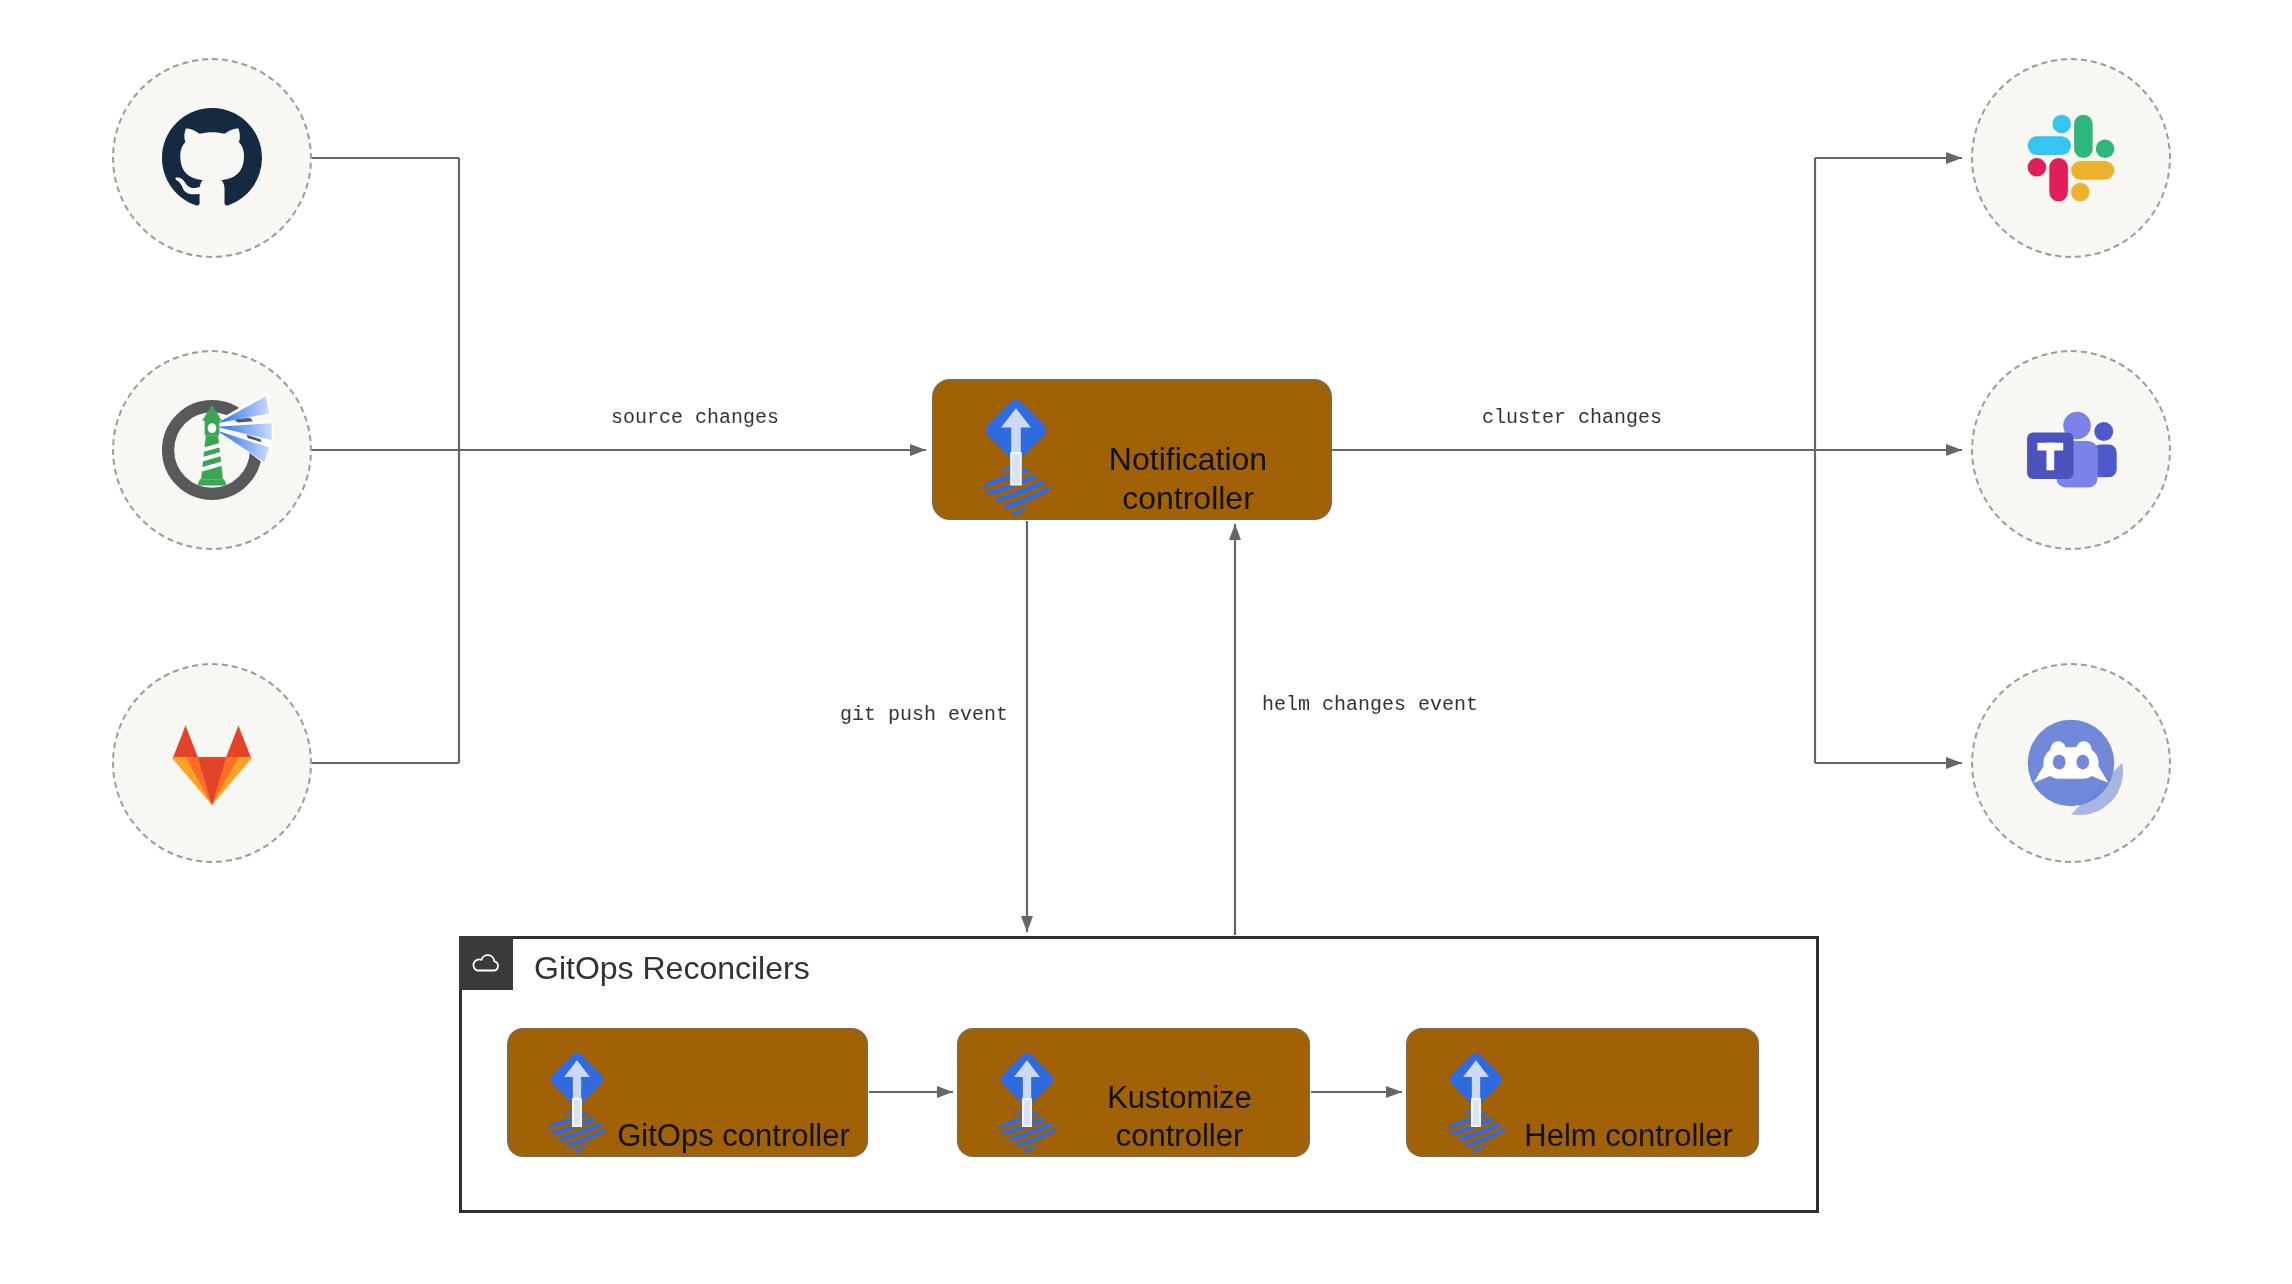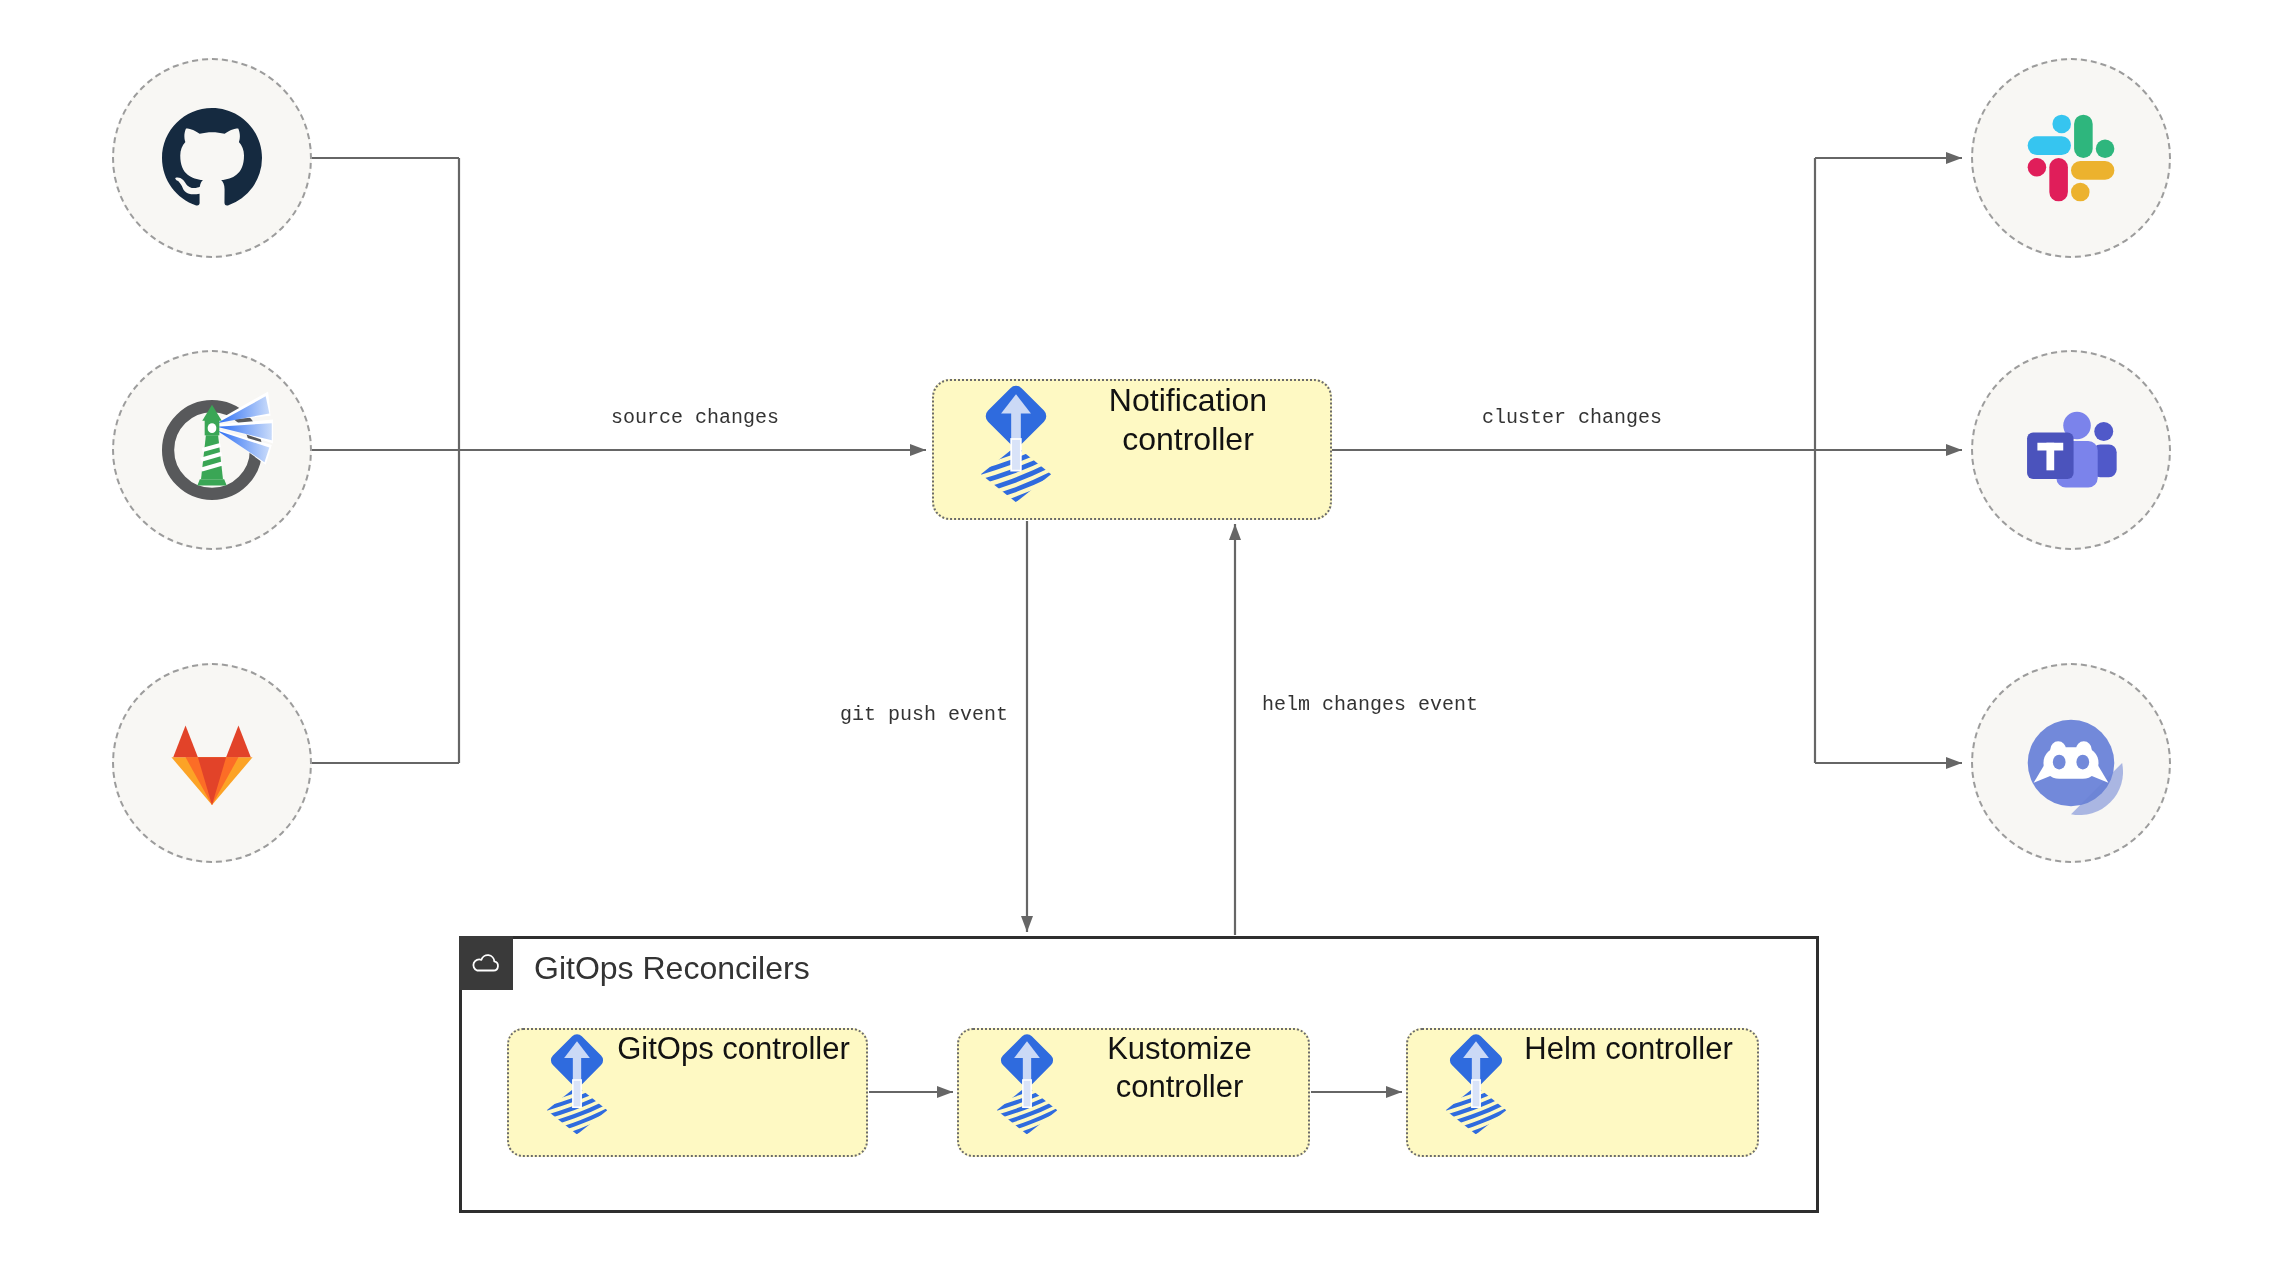--- a/index.html
+++ b/index.html
@@ -11,21 +11,21 @@
 
   
   .circle-node{position:absolute;width:200px;height:200px;border-radius:50%;
                border:2px dashed #9c9c9c;background:#f8f7f4;box-sizing:border-box;
                display:flex;align-items:center;justify-content:center;}
   .cn-left{left:112px;}  .cn-right{left:1971px;}
   .cn-row1{top:58px;} .cn-row2{top:350px;} .cn-row3{top:663px;}
 
   
   .box-node{position:absolute;box-sizing:border-box;border:2px dotted #6b6b6b;border-radius:18px;
-            background:#fef9c3;display:flex;align-items:flex-start;}
+            background:#a16207;display:flex;align-items:flex-end;}
   .box-node .flux{flex:0 0 auto;}
   .box-label{flex:1 1 auto;text-align:center;color:#121212;line-height:1.22;}
 
   .notification-box{left:932px;top:379px;width:400px;height:141px;font-size:32px;}
   .notification-box .flux{width:88px;height:123px;margin-left:38px;}
   .small-box{height:129px;top:1028px;font-size:31px;border-radius:16px;}
   .small-box .flux{width:76px;height:106px;margin-left:30px;}
   .source-box{left:507px;width:361px;}
   .kustomize-box{left:957px;width:353px;}
   .helm-box{left:1406px;width:353px;}

